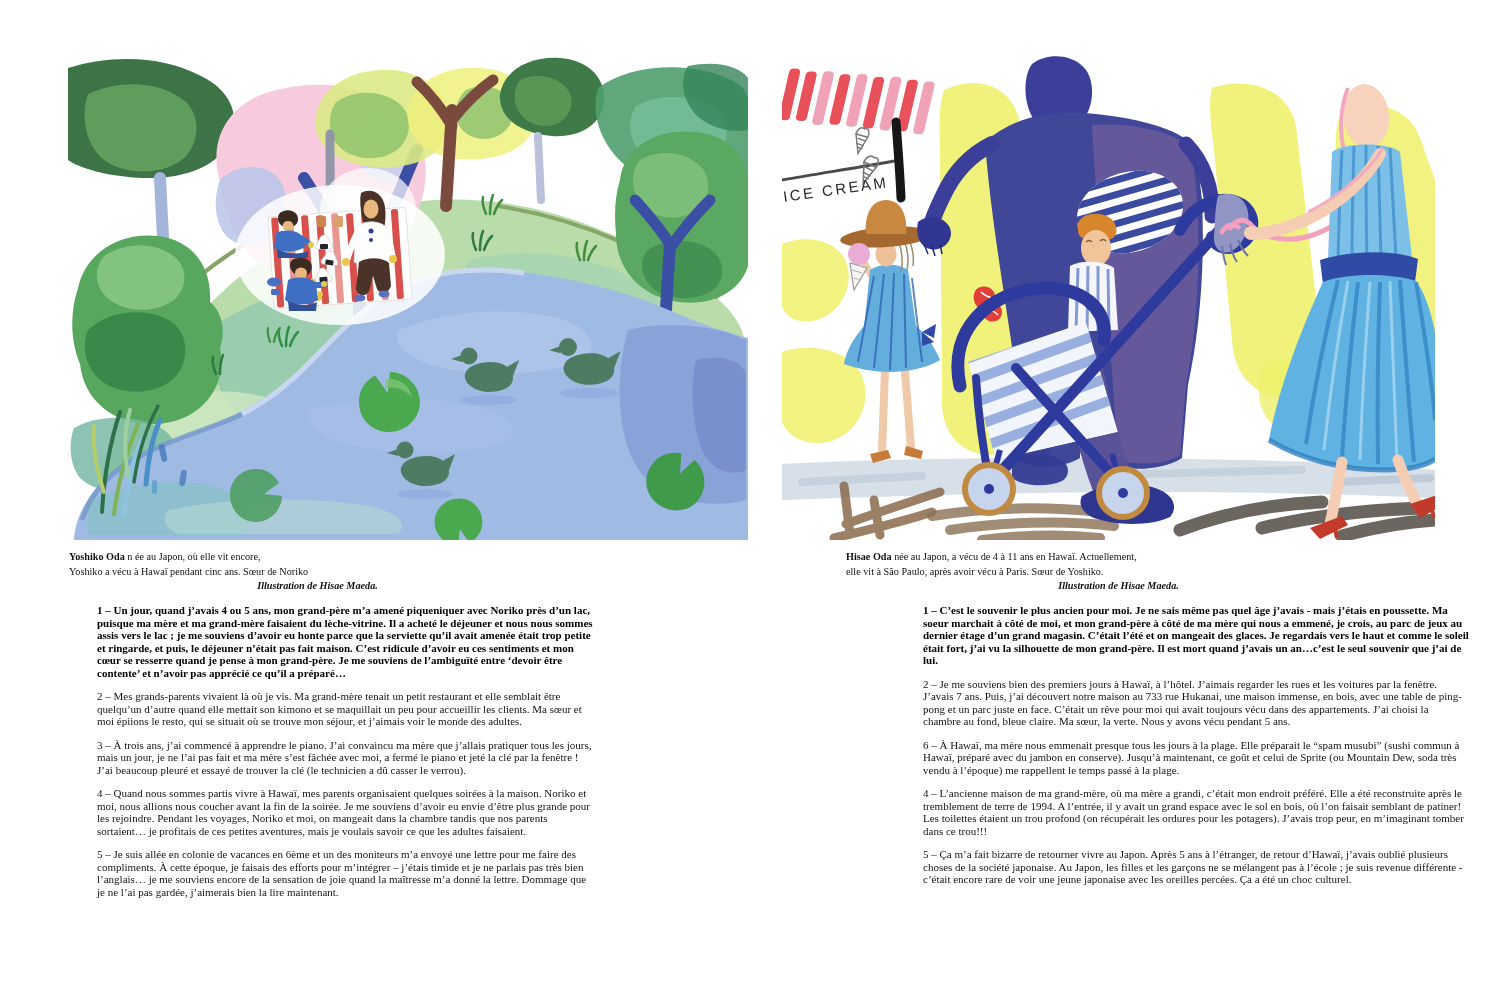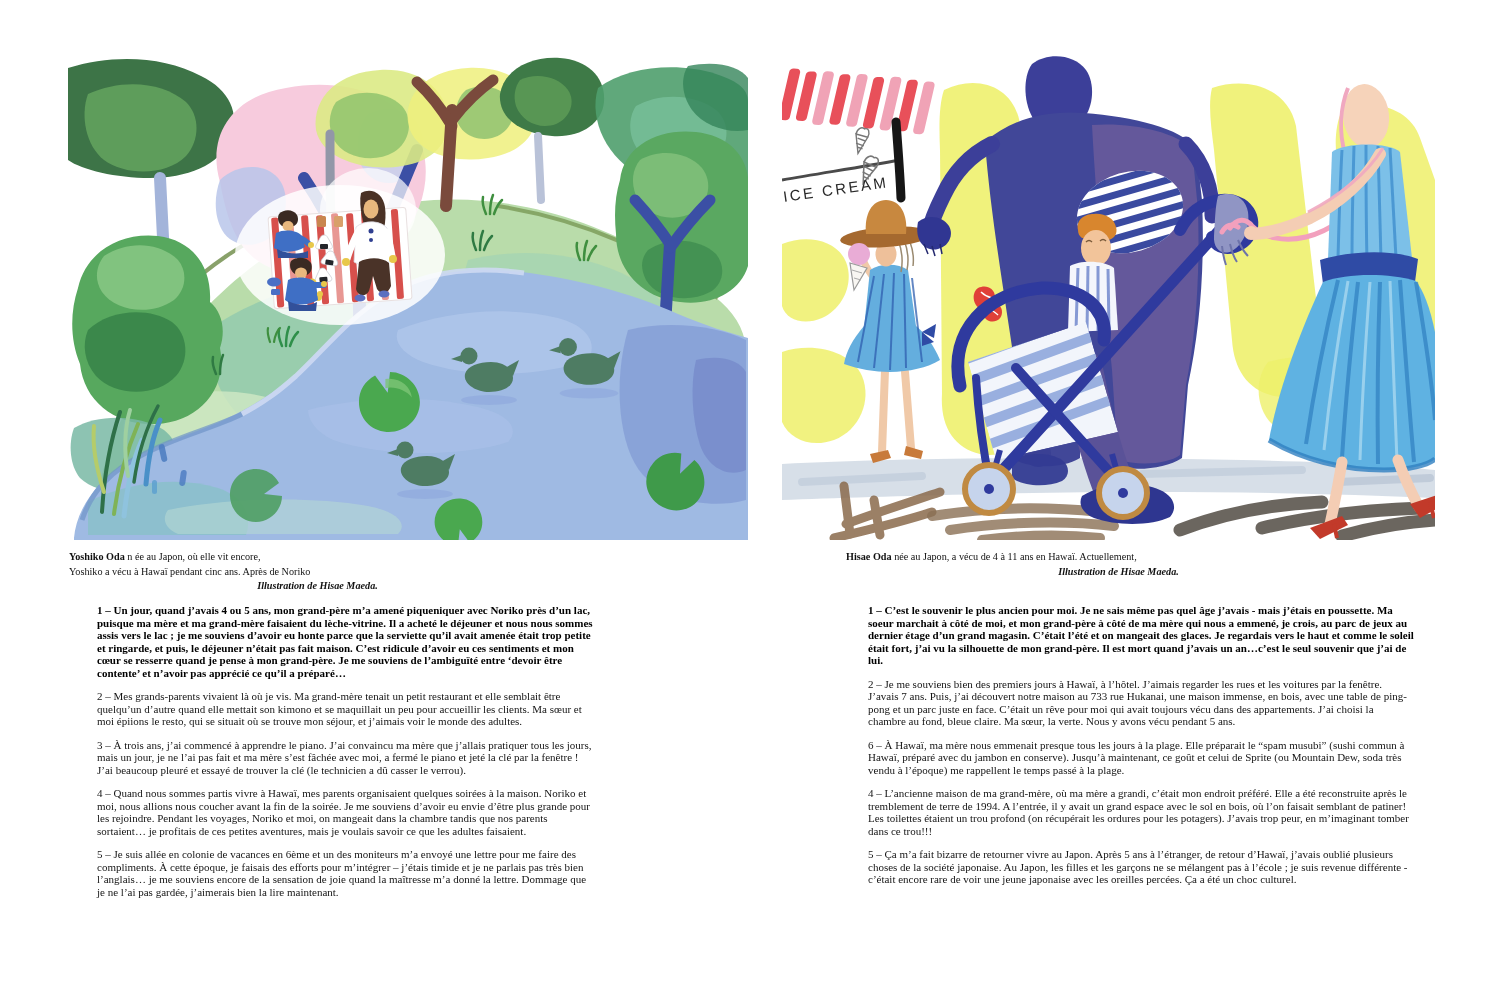--- a/index.html
+++ b/index.html
@@ -8,21 +8,21 @@
   .illu{position:absolute;top:30px;}
   .illu-left{left:68px;}
   .illu-right{left:782px;}
   .credit{position:absolute;top:550px;font-size:10.2px;line-height:14.5px;color:#111;}
   .credit-left{left:69px;width:497px;}
   .credit-right{left:846px;width:545px;}
   .credit .name{font-weight:bold;}
   .credit .illus{font-weight:bold;font-style:italic;text-align:center;}
   .coltext{position:absolute;top:604px;font-size:11px;line-height:12.5px;color:#141414;margin-left:28px;}
   .text-left{left:69px;width:497px;}
-  .text-right{left:840px;width:546px;}
+  .text-right{left:895px;width:546px;}
   .coltext p{margin:0 0 11px 0;}
   .coltext p.lead{font-weight:bold;color:#000;}
   svg text.sign{font-family:"Liberation Sans","DejaVu Sans",sans-serif;font-size:15px;
                 letter-spacing:2.5px;fill:#2a2a2a;}
 </style>
 </head>
 <body>
 
 <div class="spread">
 
@@ -511,33 +511,34 @@
         <path d="M 528 498 L 560 486 L 566 495 L 538 509 Z"></path>
         <path d="M 552 494 L 555 508" stroke="#c23a2a" stroke-width="4"></path>
         <path d="M 628 474 L 658 464 L 665 473 L 638 488 Z"></path>
         <path d="M 648 472 L 652 488" stroke="#c23a2a" stroke-width="4"></path>
       </g>
     </g>
   </svg>
 
   <div class="credit credit-left">
     <div><span class="name">Yoshiko Oda</span><span> n ée au Japon, où elle vit encore,</span></div>
-    <div>Yoshiko a vécu à Hawaï pendant cinc ans. Après de Noriko</div>
+    <div>Yoshiko a vécu à Hawaï pendant cinc ans. Sœur de Noriko</div>
     <div class="illus">Illustration de  Hisae Maeda.</div>
   </div>
   <div class="coltext text-left">
     <p class="lead">1 – Un jour, quand j’avais 4 ou 5 ans, mon grand-père m’a amené piqueniquer avec Noriko près d’un lac, puisque ma mère et ma grand-mère faisaient du lèche-vitrine. Il a acheté le déjeuner et nous nous sommes assis vers le lac ; je me souviens d’avoir eu honte parce que la serviette qu’il avait amenée était trop petite et ringarde, et puis, le déjeuner n’était pas fait maison. C’est ridicule d’avoir eu ces sentiments et mon cœur se resserre quand je pense à mon grand-père. Je me souviens de l’ambiguïté entre ‘devoir être contente’ et n’avoir pas apprécié ce qu’il a préparé…</p>
     <p>2 – Mes grands-parents vivaient là où je vis. Ma grand-mère tenait un petit restaurant et elle semblait être quelqu’un d’autre quand elle mettait son kimono et se maquillait un peu pour accueillir les clients. Ma sœur et moi épiions le resto, qui se situait où se trouve mon séjour, et j’aimais voir le monde des adultes.</p>
     <p>3 – À trois ans, j’ai commencé à apprendre le piano. J’ai convaincu ma mère que j’allais pratiquer tous les jours, mais un jour, je ne l’ai pas fait et ma mère s’est fâchée avec moi, a fermé le piano et jeté la clé par la fenêtre ! J’ai beaucoup pleuré et essayé de trouver la clé (le technicien a dû casser le verrou).</p>
     <p>4 – Quand nous sommes partis vivre à Hawaï, mes parents organisaient quelques soirées à la maison. Noriko et moi, nous allions nous coucher avant la fin de la soirée. Je me souviens d’avoir eu envie d’être plus grande pour les rejoindre. Pendant les voyages, Noriko et moi, on mangeait dans la chambre tandis que nos parents sortaient… je profitais de ces petites aventures, mais je voulais savoir ce que les adultes faisaient.</p>
     <p>5 – Je suis allée en colonie de vacances en 6ème et un des moniteurs m’a envoyé une lettre pour me faire des compliments. À cette époque, je faisais des efforts pour m’intégrer – j’étais timide et je ne parlais pas très bien l’anglais… je me souviens encore de la sensation de joie quand la maîtresse m’a donné la lettre. Dommage que je ne l’ai pas gardée, j’aimerais bien la lire maintenant.</p>
   </div>
 
   <div class="credit credit-right">
     <div><span class="name">Hisae Oda</span><span> née au Japon, a vécu  de 4 à 11 ans en Hawaï. Actuellement,</span></div>
+    <div>elle vit à São Paulo, après avoir vécu à Paris. Sœur de Yoshiko.</div>
     <div class="illus">Illustration de Hisae Maeda.</div>
   </div>
   <div class="coltext text-right">
     <p class="lead">1 – C’est le souvenir le plus ancien pour moi. Je ne sais même pas quel âge j’avais - mais j’étais en poussette. Ma soeur marchait à côté de moi, et mon grand-père à côté de ma mère qui nous a emmené, je crois, au parc de jeux au dernier étage d’un grand magasin. C’était l’été et on mangeait des glaces. Je regardais vers le haut et comme le soleil était fort, j’ai vu la silhouette de mon grand-père. Il est mort quand j’avais un an…c’est le seul souvenir que j’ai de lui.</p>
     <p>2 – Je me souviens bien des premiers jours à Hawaï, à l’hôtel. J’aimais regarder les rues et les voitures par la fenêtre. J’avais 7 ans. Puis, j’ai découvert notre maison au 733 rue Hukanai, une maison immense, en bois, avec une table de ping-pong et un parc juste en face. C’était un rêve pour moi qui avait toujours vécu dans des appartements. J’ai choisi la chambre au fond, bleue claire. Ma sœur, la verte. Nous y avons vécu pendant 5 ans.</p>
     <p>6 – À Hawaï, ma mère nous emmenait presque tous les jours à la plage. Elle préparait le “spam musubi” (sushi commun à Hawaï, préparé avec du jambon en conserve). Jusqu’à maintenant, ce goût et celui de Sprite (ou Mountain Dew, soda très vendu à l’époque) me rappellent le temps passé à la plage.</p>
     <p>4 – L’ancienne maison de ma grand-mère, où ma mère a grandi, c’était mon endroit préféré. Elle a été reconstruite après le tremblement de terre de 1994. A l’entrée, il y avait un grand espace avec le sol en bois, où l’on faisait semblant de patiner! Les toilettes étaient un trou profond (on récupérait les ordures pour les potagers). J’avais trop peur, en m’imaginant tomber dans ce trou!!!</p>
     <p>5 – Ça m’a fait bizarre de retourner vivre au Japon. Après 5 ans à l’étranger, de retour d’Hawaï, j’avais oublié plusieurs choses de la société japonaise. Au Japon, les filles et les garçons ne se mélangent pas à l’école ; je suis revenue différente - c’était encore rare de voir une jeune japonaise avec les oreilles percées. Ça a été un choc culturel.</p>
   </div>
 

